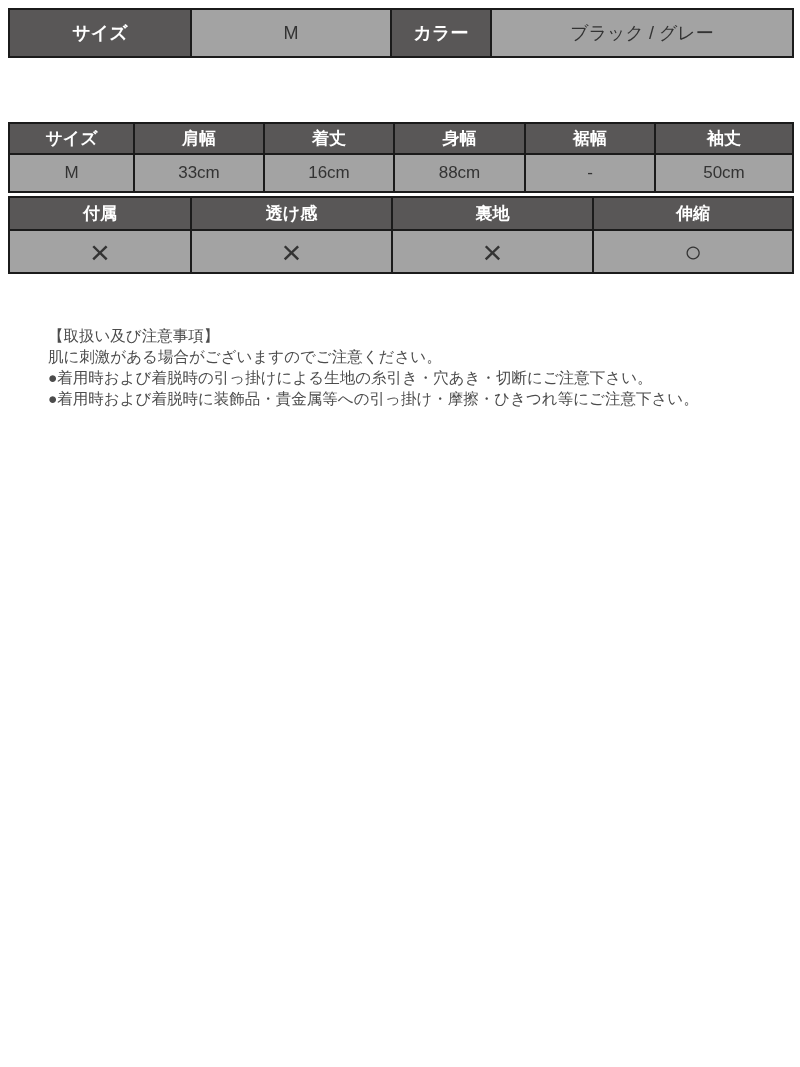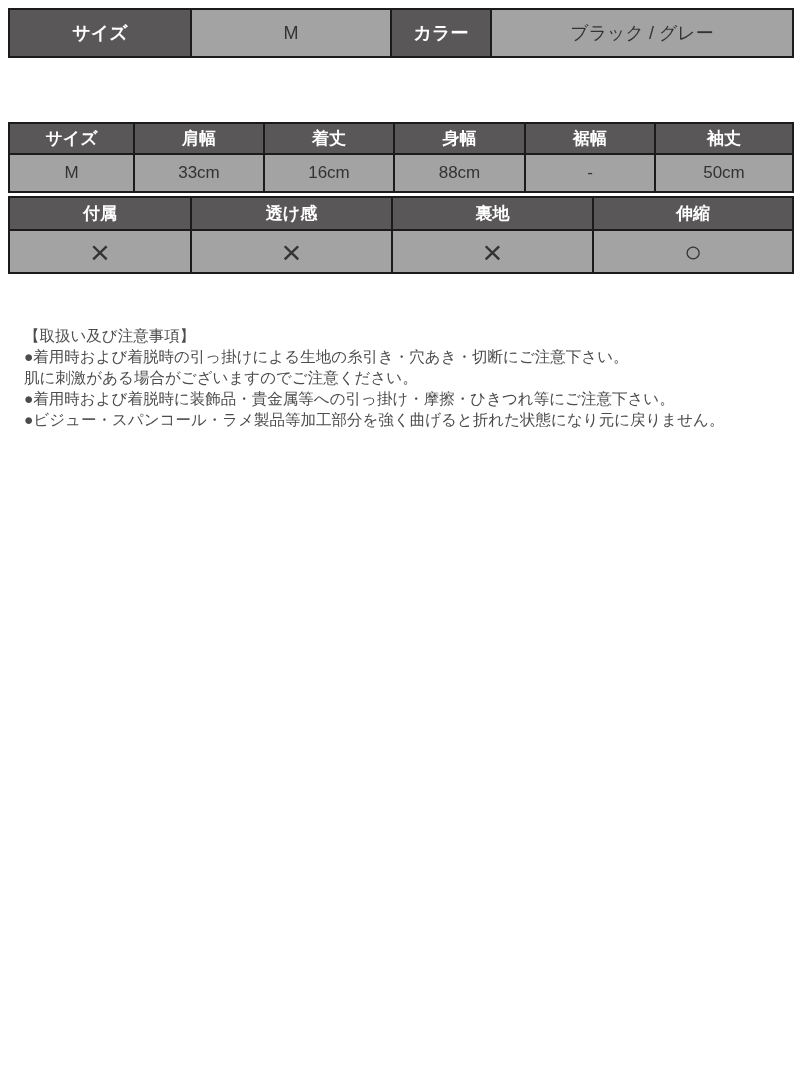--- a/index.html
+++ b/index.html
@@ -57,21 +57,21 @@
   }
   .mark-o {
     font-size: 30px;
     font-weight: normal;
     color: #3a3a3a;
     line-height: 1;
   }
   
   .notes {
     position: absolute;
-    left: 24px;
+    left: 48px;
     top: 325px;
     width: 752px;
     font-size: 15.5px;
     line-height: 21px;
     color: #4c4c4c;
     white-space: nowrap;
   }
   .notes div { height: 21px; }
 </style>
 </head>
@@ -143,19 +143,18 @@
       <td class="val mark-x">×</td>
       <td class="val mark-x">×</td>
       <td class="val mark-x">×</td>
       <td class="val mark-o">○</td>
     </tr>
   </tbody>
     </table>
 
   <div class="notes">
     <div>【取扱い及び注意事項】</div>
+    <div>肌に刺激がある場合がございますのでご注意ください。</div>
     <div>●着用時および着脱時の引っ掛けによる生地の糸引き・穴あき・切断にご注意下さい。</div>
-    <div>肌に刺激がある場合がございますのでご注意ください。</div>
     <div>●着用時および着脱時に装飾品・貴金属等への引っ掛け・摩擦・ひきつれ等にご注意下さい。</div>
-    <div>●ビジュー・スパンコール・ラメ製品等加工部分を強く曲げると折れた状態になり元に戻りません。</div>
   </div>
 
 </div>
 
 </body></html>

